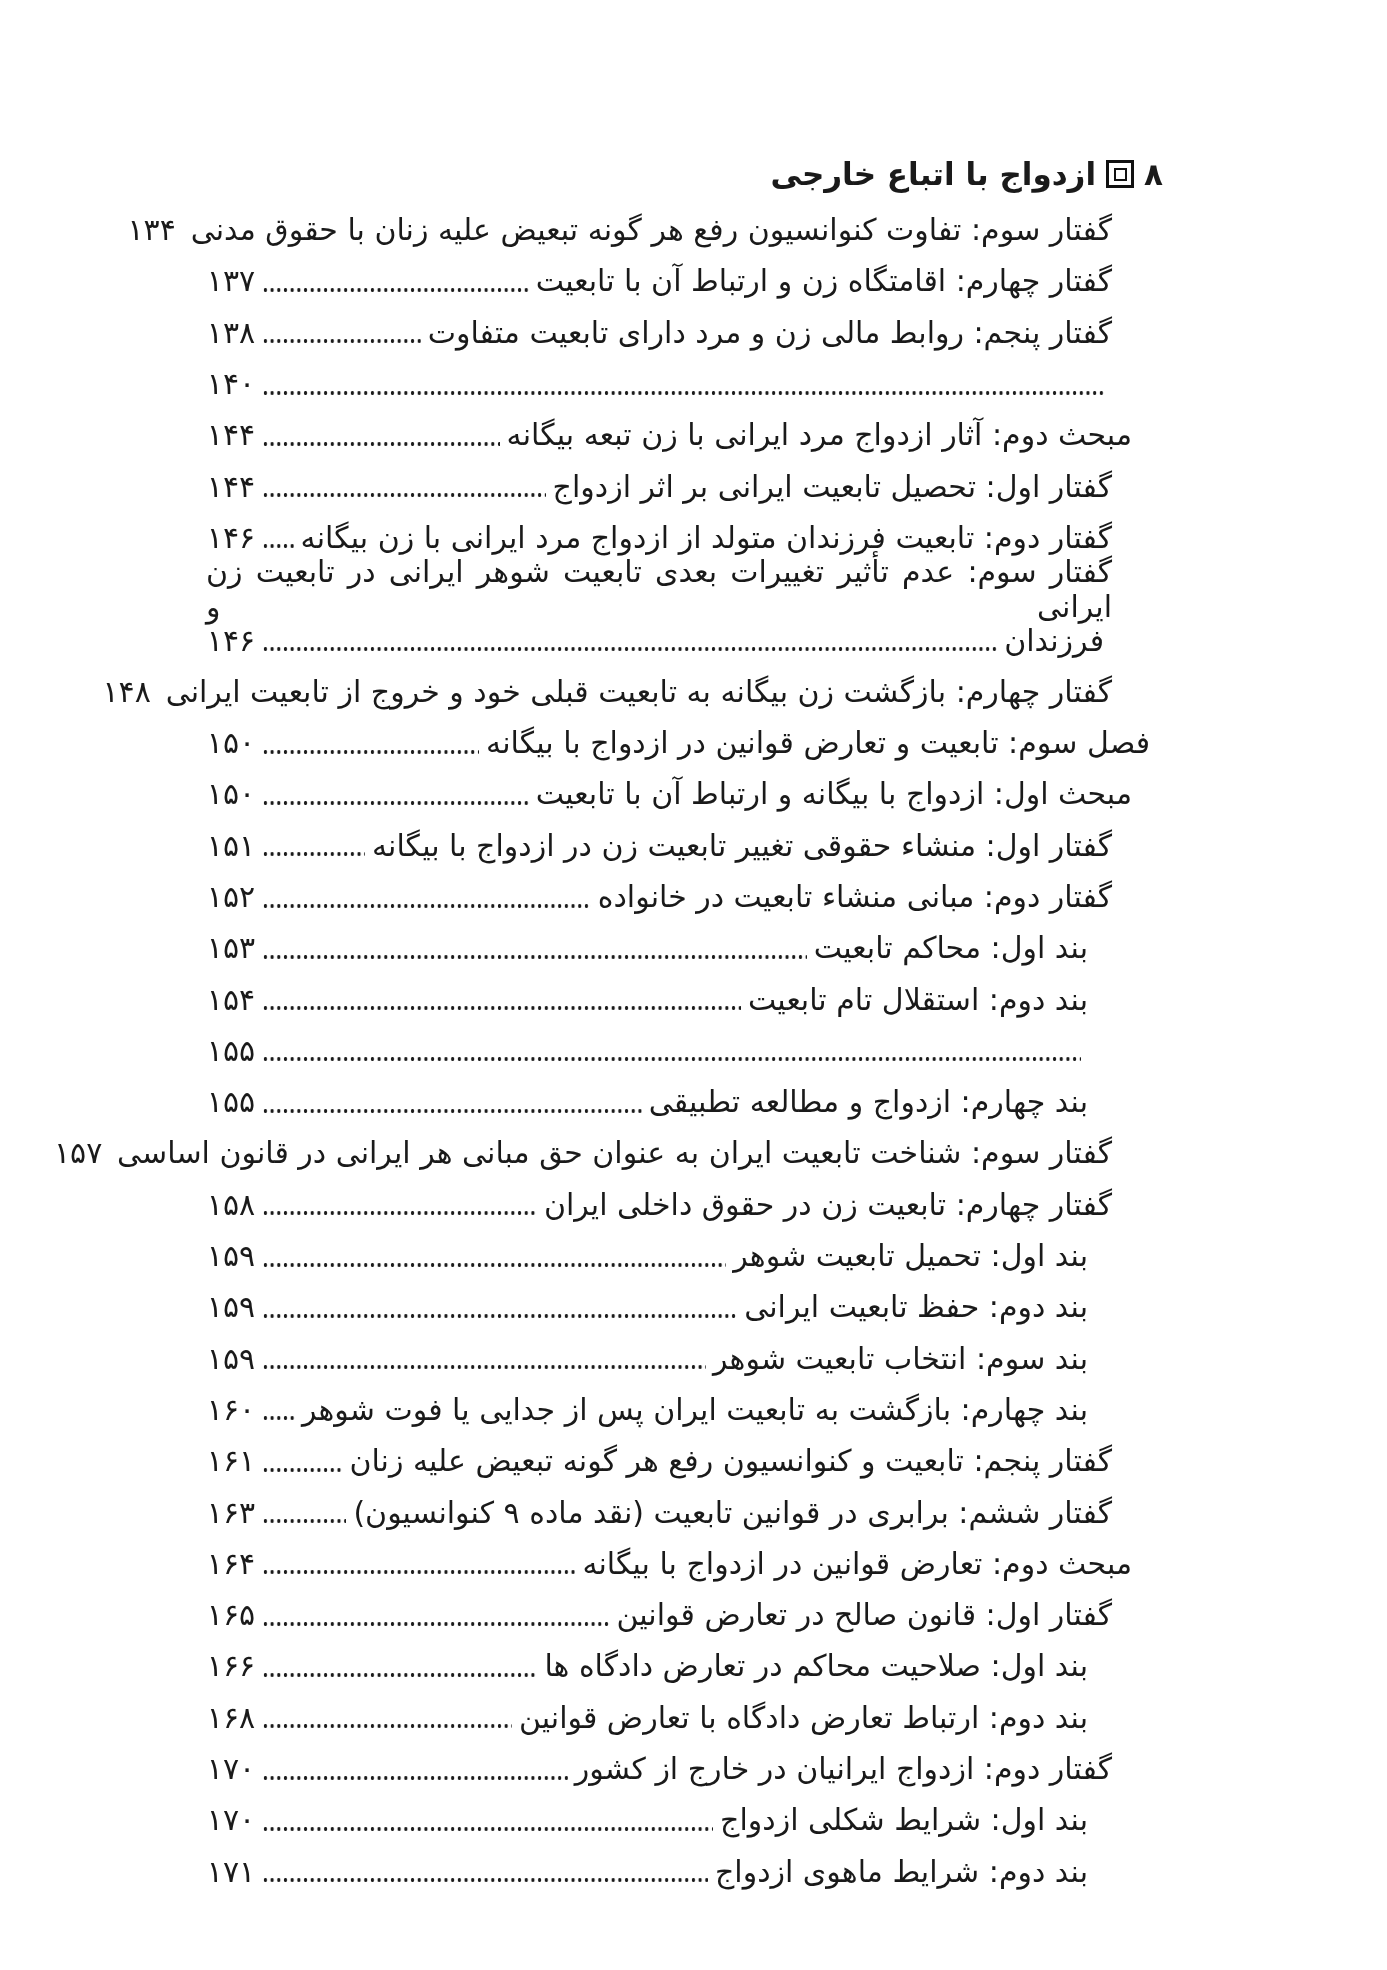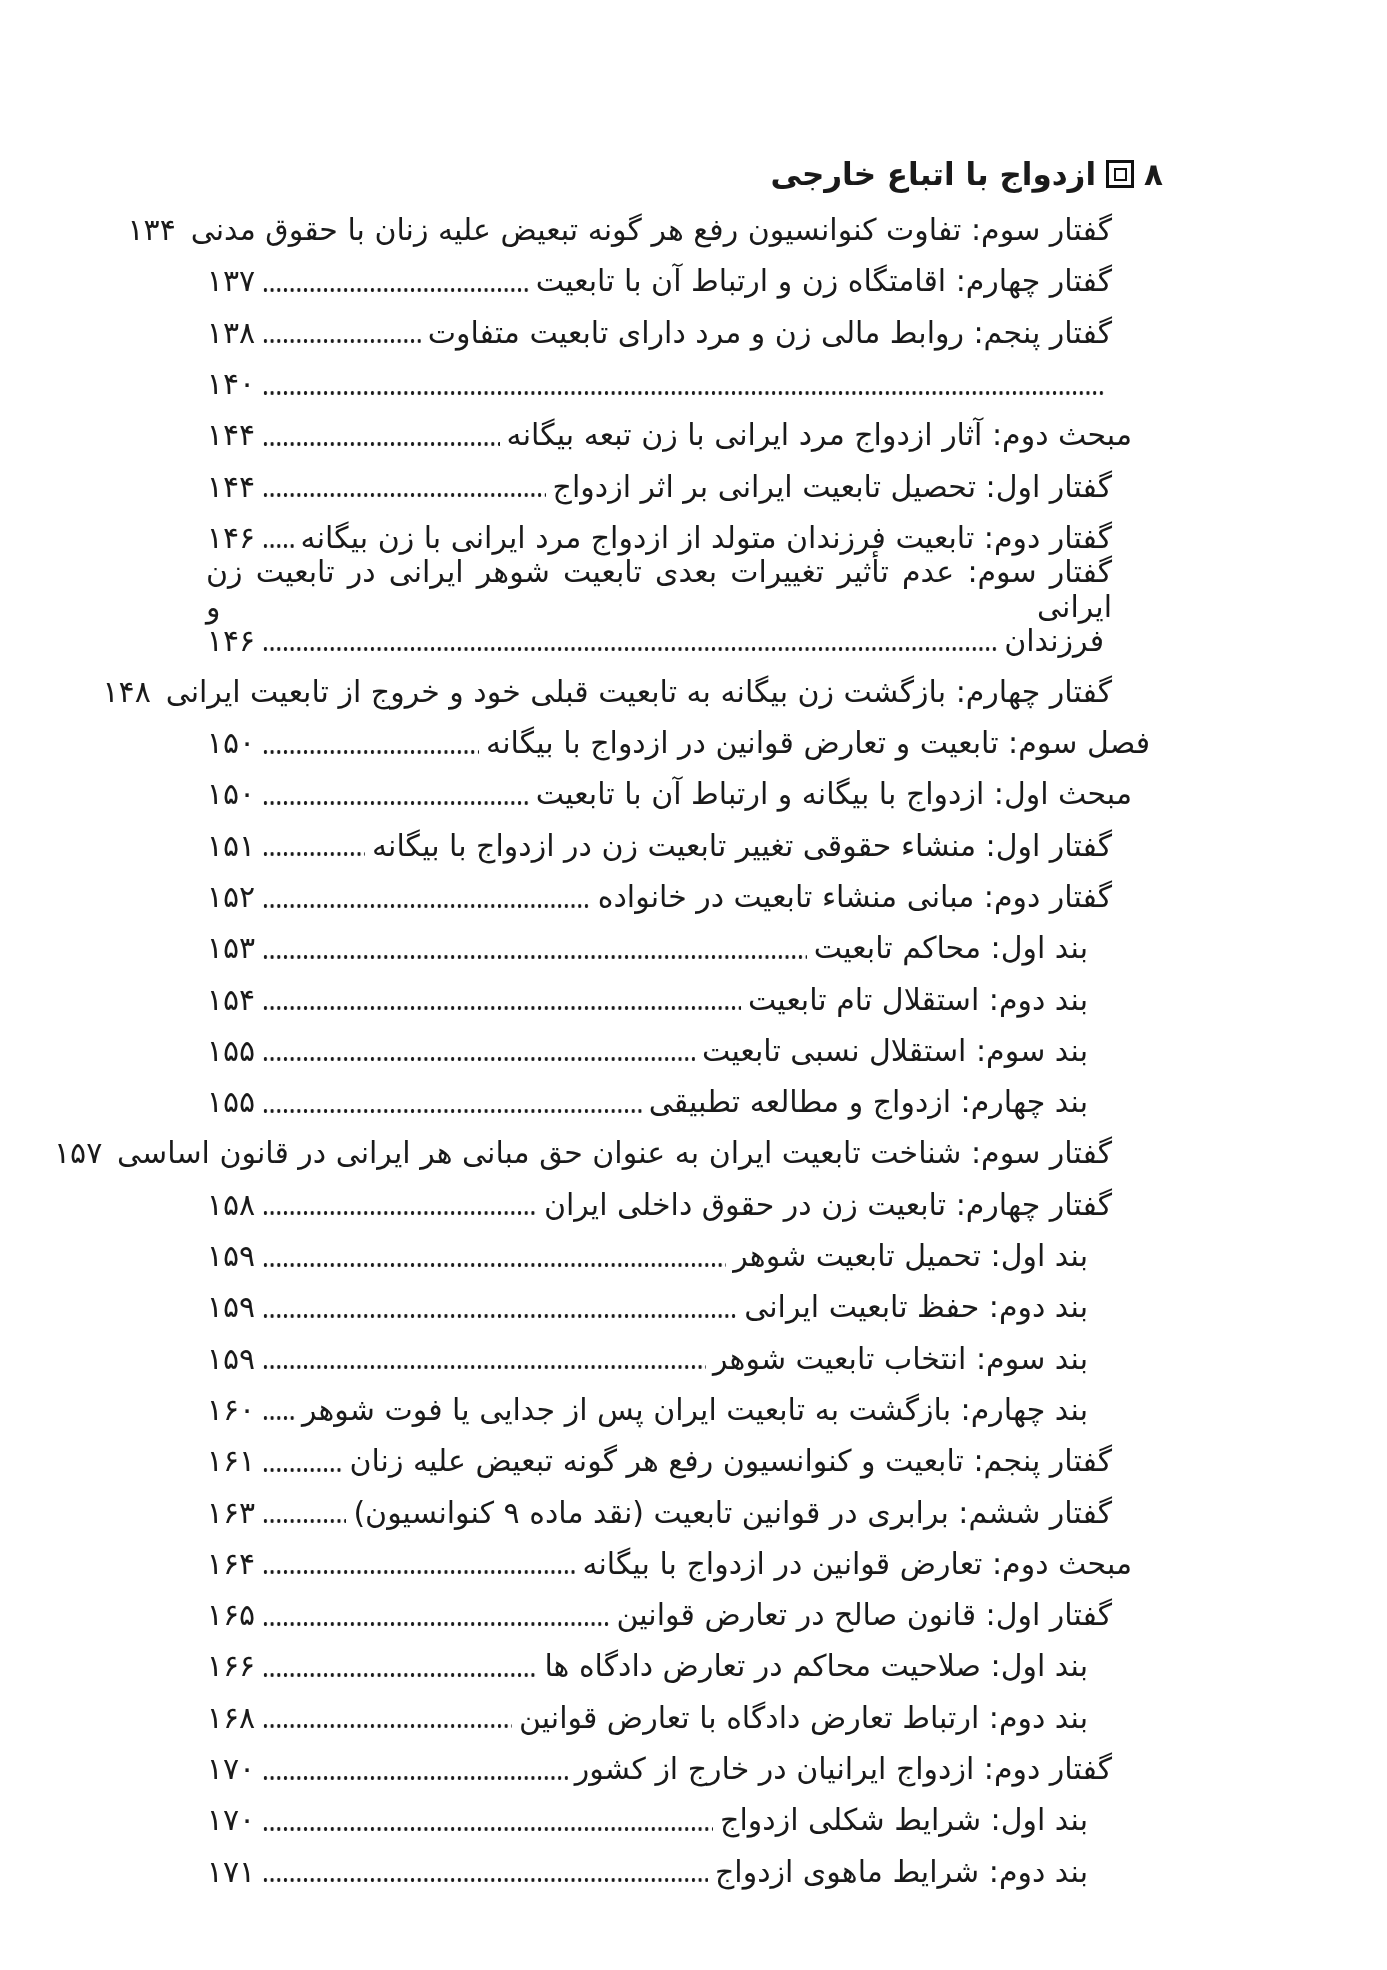--- a/index.html
+++ b/index.html
@@ -140,21 +140,20 @@
         <span class="t">بند اول: محاکم تابعیت</span>
         <span class="leader"></span>
         <span class="num">۱۵۳</span>
       </div>
       <div class="row lvl-band">
         <span class="t">بند دوم: استقلال تام تابعیت</span>
         <span class="leader"></span>
         <span class="num">۱۵۴</span>
       </div>
       <div class="row lvl-band">
-        <span class="t">بند سوم: استقلال نسبی تابعیت</span>
         <span class="leader"></span>
         <span class="num">۱۵۵</span>
       </div>
       <div class="row lvl-band">
         <span class="t">بند چهارم: ازدواج و مطالعه تطبیقی</span>
         <span class="leader"></span>
         <span class="num">۱۵۵</span>
       </div>
       <div class="row lvl-goftar">
         <span class="t">گفتار سوم: شناخت تابعیت ایران به عنوان حق مبانی هر ایرانی در قانون اساسی</span>

